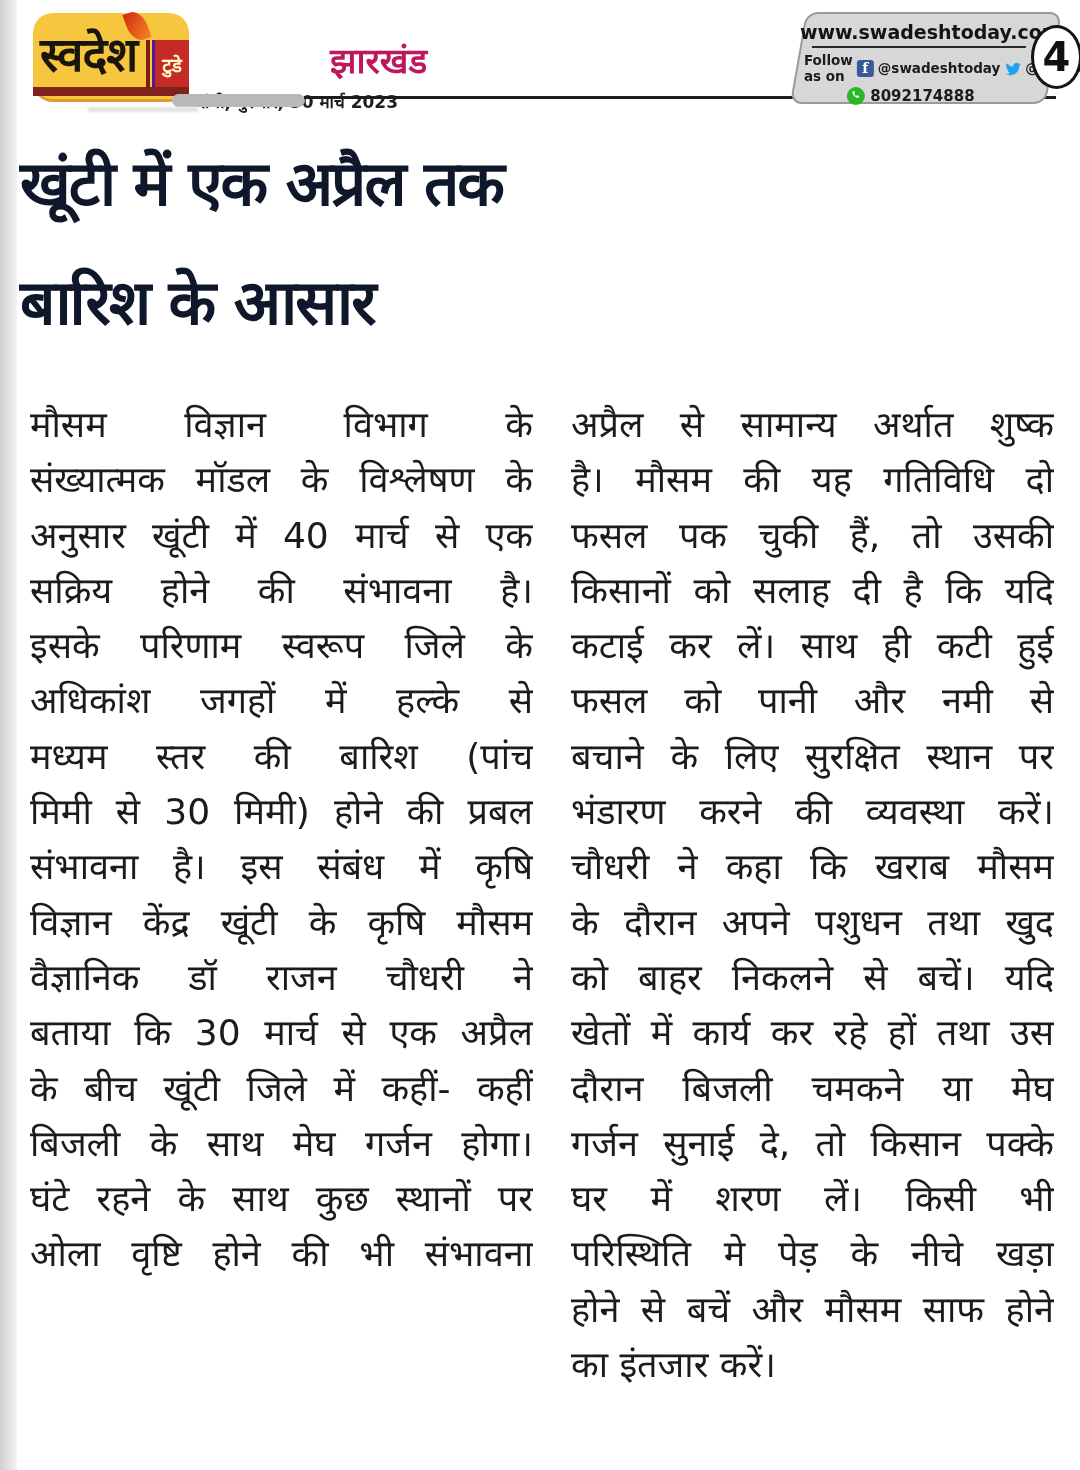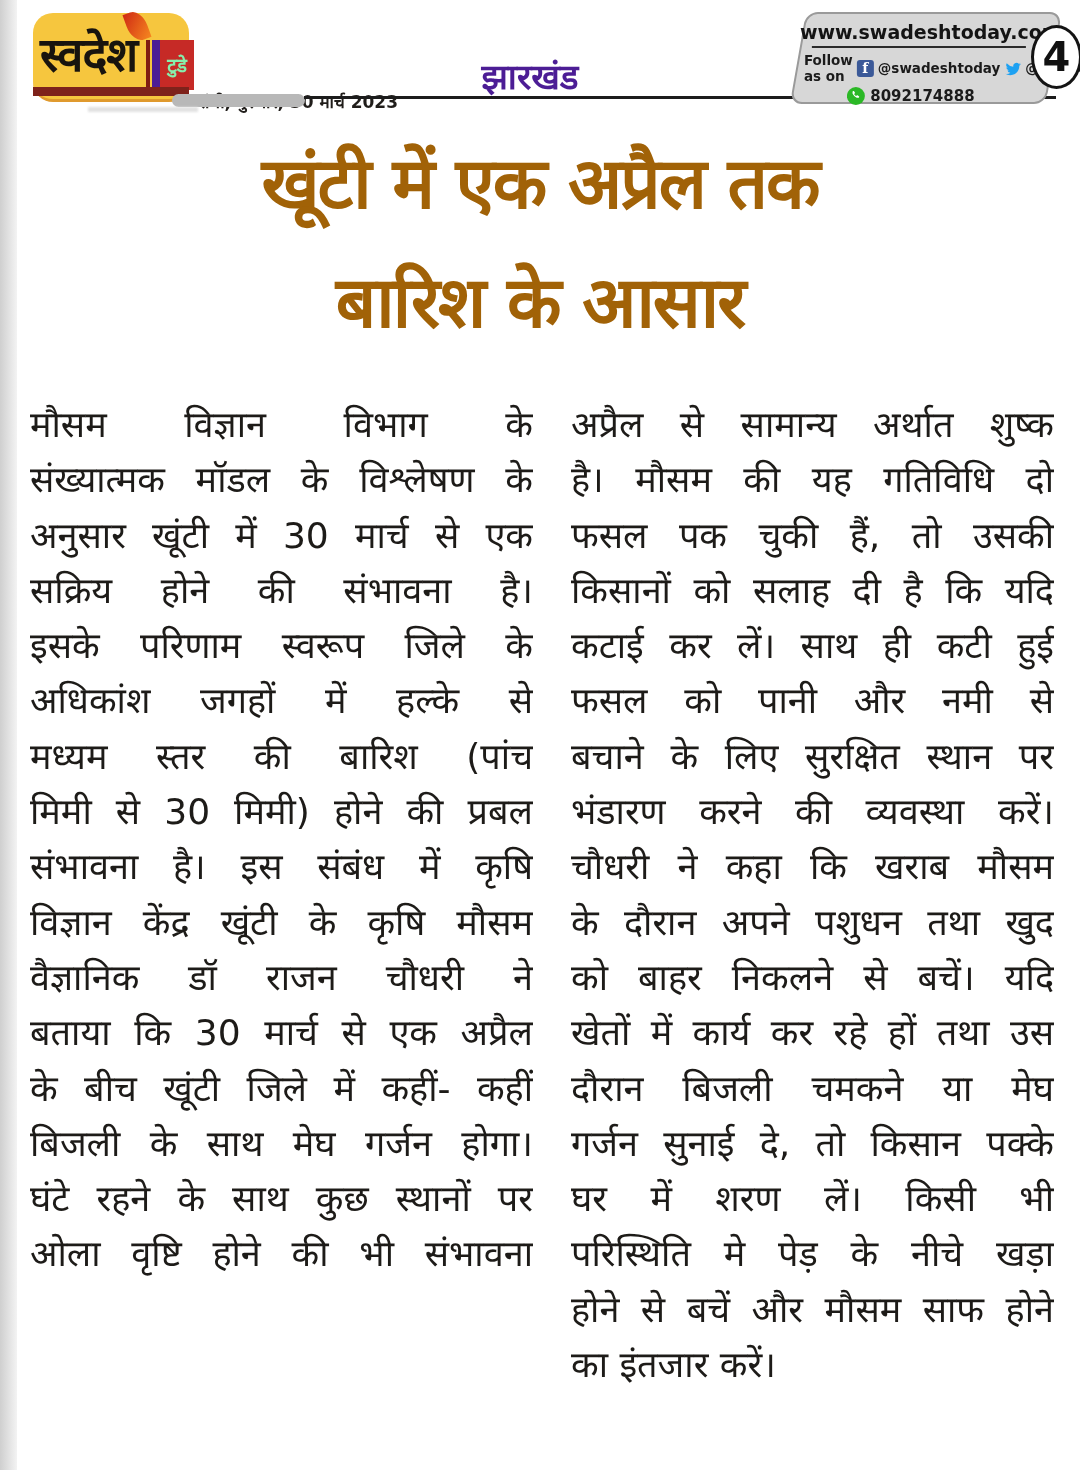--- a/index.html
+++ b/index.html
@@ -13,26 +13,26 @@
   
   .logo-box{position:absolute;left:33px;top:13px;width:156px;height:86px;
     background:#f6c63e;border-radius:20px;border-bottom:3px solid #e09a2e;}
   .brand-main{position:absolute;left:7px;top:18px;font-size:47px;font-weight:800;
     letter-spacing:-1px;color:#18140e;line-height:1;}
   .flame-icon{position:absolute;left:94px;top:-2px;width:20px;height:30px;
     background:linear-gradient(135deg,#f6871f,#cf2a14);
     border-radius:0 60% 0 60%;transform:rotate(160deg);}
   .dark-stripe{position:absolute;left:113px;top:27px;width:4px;height:50px;background:#7e1d12;}
   .brand-sub{position:absolute;left:119px;top:27px;width:34px;height:50px;background:#c62a26;
-    border-left:8px solid #4c1d95;color:#86efac;font-size:19px;font-weight:700;
+    border-left:3px solid #4c1d95;color:#fef9c3;font-size:19px;font-weight:700;
     display:flex;align-items:center;justify-content:center;}
   .maroon-bar{position:absolute;left:0;bottom:3px;width:100%;height:9px;background:#7e221b;}
   .dateline{position:absolute;left:198px;top:57px;font-size:17px;font-weight:700;color:#201d1a;margin-top:33px;}
-  .section-title{position:absolute;left:330px;top:44px;width:400px;text-align:center;
-    font-size:35px;font-weight:800;color:#4c1d95;line-height:1;margin-top:16px;}
+  .section-title{position:absolute;left:330px;top:44px;width:400px;text-align:left;
+    font-size:35px;font-weight:800;color:#be185d;line-height:1;}
   .shadow-bar{position:absolute;left:172px;top:94px;width:133px;height:13px;
     background:#b8b8b8;border-radius:7px;}
   .header-rule{position:absolute;left:304px;top:96px;width:752px;height:3px;background:#1c1c1c;}
   .ghost-line{position:absolute;left:88px;top:107px;width:110px;height:5px;
     background:#e2e2e2;filter:blur(1px);}
   
   .info-box{position:absolute;left:806px;top:12px;width:252px;height:88px;background:#d7d7d7;
     border:2px solid #9a9a9a;border-radius:12px;transform:skewX(-10deg);transform-origin:top right;}
   .info-inner{position:absolute;inset:0;transform:skewX(10deg);}
   .info-url{text-align:center;font-size:19px;font-weight:800;color:#141414;margin-top:7px;}
@@ -42,22 +42,22 @@
   .info-phone{display:flex;align-items:center;justify-content:center;gap:5px;
     font-size:15px;font-weight:700;color:#1b1b1b;margin-top:3px;margin-right:30px;}
   .fb-icon{width:17px;height:17px;border-radius:3px;background:#3b5998;color:#fff;
     display:inline-flex;align-items:center;justify-content:center;
     font-family:"DejaVu Serif","Liberation Serif",serif;font-weight:700;font-size:14px;flex:0 0 auto;}
   .tw-icon,.wa-icon{flex:0 0 auto;display:inline-flex;}
   .page-badge{position:absolute;left:1031px;top:25px;width:45px;height:58px;background:#ffffff;
     border:3px solid #141414;border-radius:50%;display:flex;align-items:center;justify-content:center;
     font-size:40px;font-weight:800;color:#111;}
   
-  .headline{position:absolute;left:20px;top:124px;width:1040px;text-align:center;
-    font-weight:800;color:#a16207;font-size:71px;line-height:119px;letter-spacing:-2px;}
+  .headline{position:absolute;left:20px;top:124px;width:1040px;
+    font-weight:800;color:#0f172a;font-size:62px;line-height:119px;letter-spacing:-2px;}
   
   .col{position:absolute;top:397px;}
   .col-left{left:30px;width:503px;}
   .col-right{left:571px;width:483px;}
   .body-line{height:55.3px;font-size:36px;line-height:55.3px;color:#1d1b18;
     text-align:justify;text-align-last:justify;overflow:hidden;}
   .body-line.line-last{text-align-last:left;}
   .lead-bold{font-weight:800;}
 </style>
 </head>
@@ -110,21 +110,21 @@
   </div>
 
   <div class="headline">
     <div>खूंटी में एक अप्रैल तक</div>
     <div>बारिश के आसार</div>
   </div>
 
   <div class="col col-left" id="col-left">
   <div class="body-line">मौसम विज्ञान विभाग के</div>
       <div class="body-line">संख्यात्मक मॉडल के विश्लेषण के</div>
-      <div class="body-line">अनुसार खूंटी में 30 मार्च से एक</div>
+      <div class="body-line">अनुसार खूंटी में 40 मार्च से एक</div>
       <div class="body-line">सक्रिय होने की संभावना है।</div>
       <div class="body-line">इसके परिणाम स्वरूप जिले के</div>
       <div class="body-line">अधिकांश जगहों में हल्के से</div>
       <div class="body-line">मध्यम स्तर की बारिश (पांच</div>
       <div class="body-line">मिमी से 30 मिमी) होने की प्रबल</div>
       <div class="body-line">संभावना है। इस संबंध में कृषि</div>
       <div class="body-line">विज्ञान केंद्र खूंटी के कृषि मौसम</div>
       <div class="body-line">वैज्ञानिक डॉ राजन चौधरी ने</div>
       <div class="body-line">बताया कि 30 मार्च से एक अप्रैल</div>
       <div class="body-line">के बीच खूंटी जिले में कहीं- कहीं</div>

